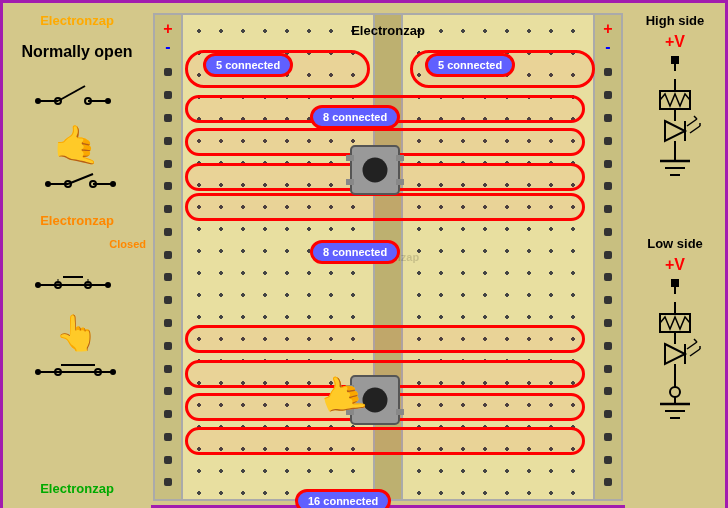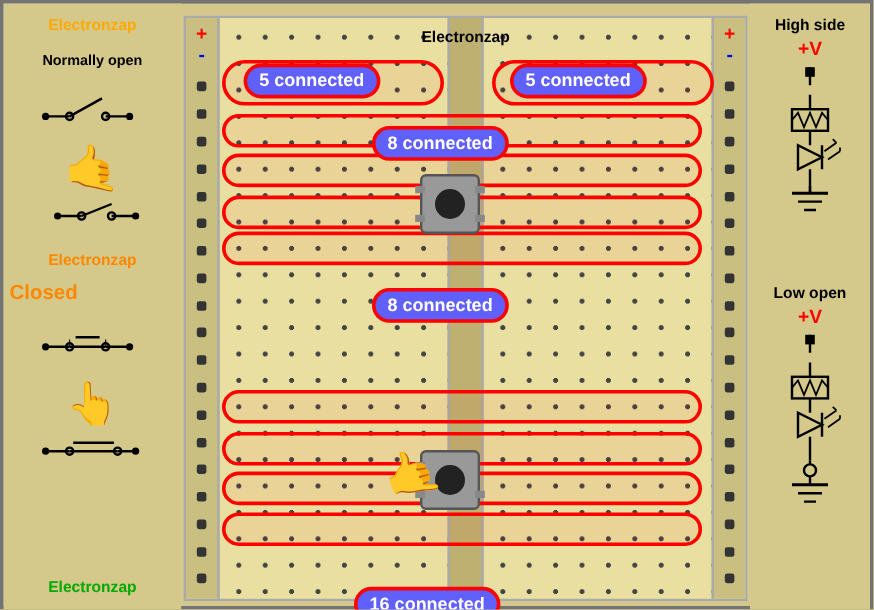--- a/index.html
+++ b/index.html
@@ -9,21 +9,21 @@
       overflow: hidden;
       font-family: Arial, sans-serif;
       background: #d4c88a;
     }
 
     .main-container {
       width: 728px;
       height: 508px;
       position: relative;
       background: #d4c88a;
-      border: 3px solid #737373;
+      border: 3px solid #a21caf;
     }
 
     
     .breadboard {
       position: absolute;
       left: 150px;
       top: 10px;
       width: 470px;
       height: 488px;
       background: #e8dfa0;
@@ -98,21 +98,21 @@
       border-left: 2px solid #aaa;
       border-right: 2px solid #aaa;
     }
 
     
     .connected-badge {
       position: absolute;
       background: #6060ff;
       color: #fff;
       font-weight: bold;
-      font-size: 15px;
+      font-size: 11px;
       border: 3px solid red;
       border-radius: 20px;
       padding: 3px 10px;
       text-align: center;
       white-space: nowrap;
     }
 
     
     .red-oval {
       position: absolute;
@@ -160,30 +160,30 @@
 
     .vplus {
       color: red;
       font-weight: bold;
     }
 
     
     .open-label {
       color: #000;
       font-weight: bold;
-      font-size: 12px;
+      font-size: 16px;
       text-align: center;
     }
 
     
     .closed-label {
       color: #ff8800;
       font-weight: bold;
-      font-size: 17px;
-      text-align: left;
+      font-size: 11px;
+      text-align: right;
     }
 
     .green-text {
       color: #00aa00;
     }
     .orange-text {
       color: #ff8800;
     }
   </style>
 </head>
@@ -411,21 +411,21 @@
 
         <line x1="40" y1="90" x2="40" y2="110" stroke="#000" stroke-width="2"></line>
 
         <line x1="25" y1="110" x2="55" y2="110" stroke="#000" stroke-width="2.5"></line>
         <line x1="30" y1="117" x2="50" y2="117" stroke="#000" stroke-width="2"></line>
         <line x1="35" y1="124" x2="45" y2="124" stroke="#000" stroke-width="2"></line>
 
         <line x1="40" y1="104" x2="40" y2="110" stroke="#000" stroke-width="2"></line>
       </svg>
 
-      <div class="right-label" style="margin-top:5px;">Low open</div>
+      <div class="right-label" style="margin-top:5px;">Low side</div>
       <div class="vplus">+V</div>
 
       <svg width="80" height="180" style="display:block;margin:0 auto;">
 
         <line x1="40" y1="5" x2="40" y2="20" stroke="#000" stroke-width="2"></line>
         <rect x="36" y="5" width="8" height="8" fill="#000"></rect>
 
         <line x1="40" y1="28" x2="40" y2="40" stroke="#000" stroke-width="2"></line>
 
         <rect x="25" y="40" width="30" height="18" fill="none" stroke="#000" stroke-width="2"></rect>

